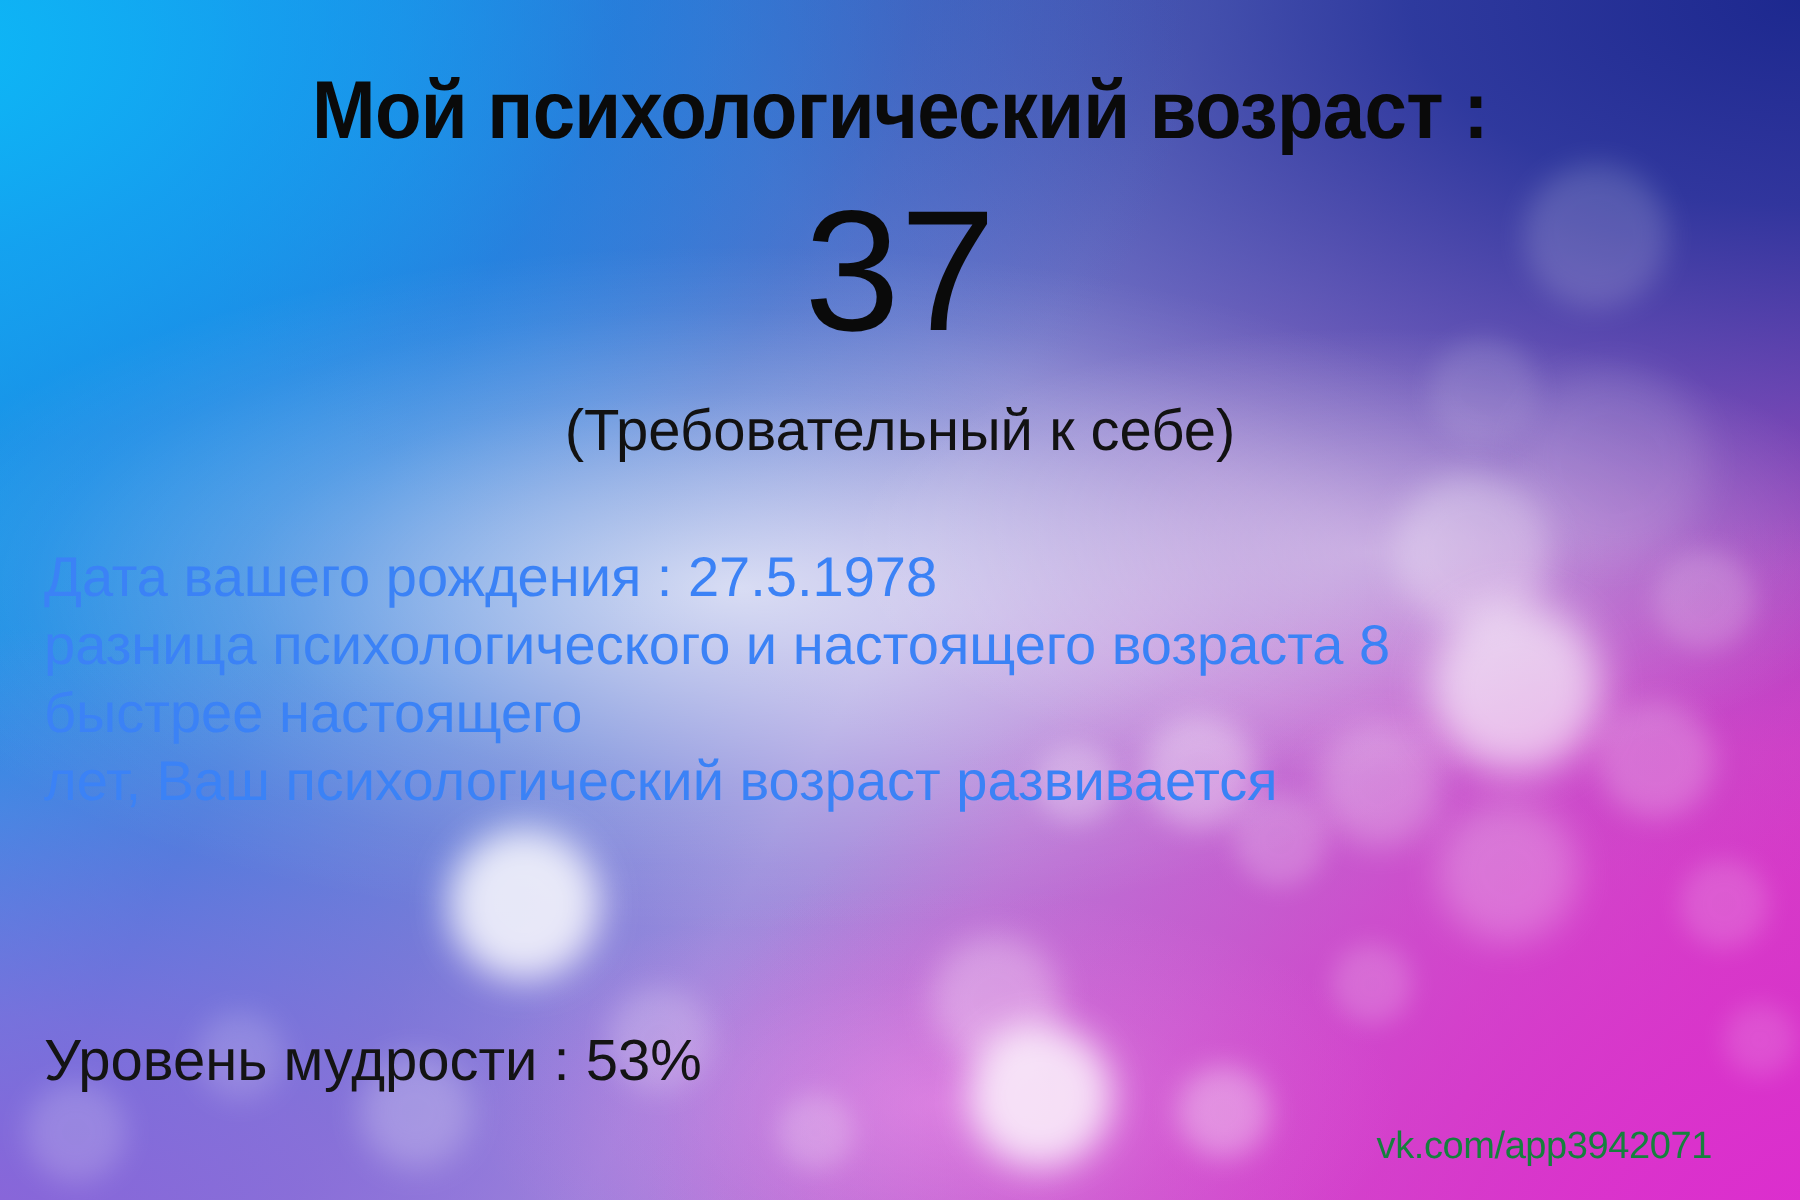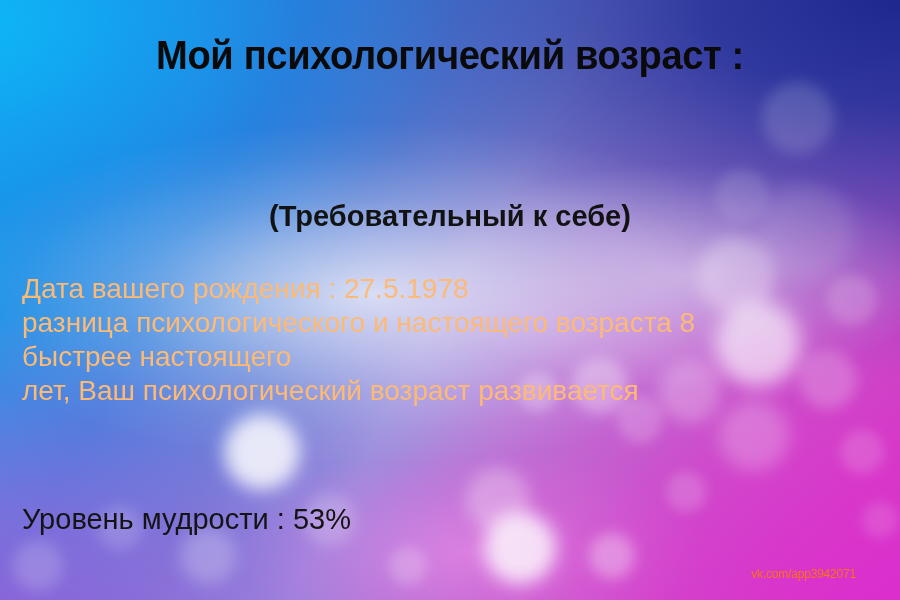--- a/index.html
+++ b/index.html
@@ -147,57 +147,57 @@
     color: #0a0a0a;
   }
   #age-trait {
     position: absolute;
     top: 198px;
     left: 0;
     width: 900px;
     text-align: center;
     font-size: 29px;
     line-height: 36px;
-    font-weight: 700;
+    font-weight: 400;
     color: #121212;
   }
   #body-block {
     position: absolute;
     top: 272px;
     left: 22px;
     width: 844px;
     font-size: 28px;
     line-height: 34px;
     font-weight: 400;
-    color: #fdba74;
+    color: #3b82f6;
   }
   #body-block .line {
     white-space: pre;
   }
   #stats-block {
     position: absolute;
-    top: 500px;
+    top: 512px;
     left: 22px;
     width: 600px;
     font-size: 29px;
     line-height: 38px;
     font-weight: 400;
     color: #141414;
   }
   #stats-block .stat-line {
     white-space: pre;
   }
   #watermark {
     position: absolute;
     right: 44px;
     bottom: 14px;
-    font-size: 12px;
+    font-size: 19px;
     line-height: 24px;
     font-weight: 400;
-    color: #f97316;
+    color: #15803d;
     letter-spacing: -0.2px;
   }
 </style>
 </head>
 <body>
 
 <div id="card">
 
   <div class="bg-base"></div>
   <div class="bg-topright"></div>
@@ -232,20 +232,21 @@
       <div class="bokeh" style="left: 13px; top: 541px; width: 50px; height: 50px; opacity: 0.18; filter: blur(7px);"></div>
       <div class="bokeh" style="left: 389px; top: 547px; width: 38px; height: 38px; opacity: 0.22; filter: blur(6px);"></div>
       <div class="bokeh" style="left: 666px; top: 472px; width: 40px; height: 40px; opacity: 0.18; filter: blur(6px);"></div>
       <div class="bokeh" style="left: 862px; top: 502px; width: 36px; height: 36px; opacity: 0.14; filter: blur(6px);"></div>
     </div>
 
   <div class="layer-text">
 
     <div id="title">Мой психологический возраст :</div>
 
+    <div id="age-number">37</div>
 
     <div id="age-trait">(Требовательный к себе)</div>
 
     <div id="body-block">
       <div class="line">Дата вашего рождения : 27.5.1978</div>
       <div class="line">разница психологического и настоящего возраста 8</div>
       <div class="line">быстрее настоящего</div>
       <div class="line">лет, Ваш психологический возраст развивается</div>
     </div>
 

